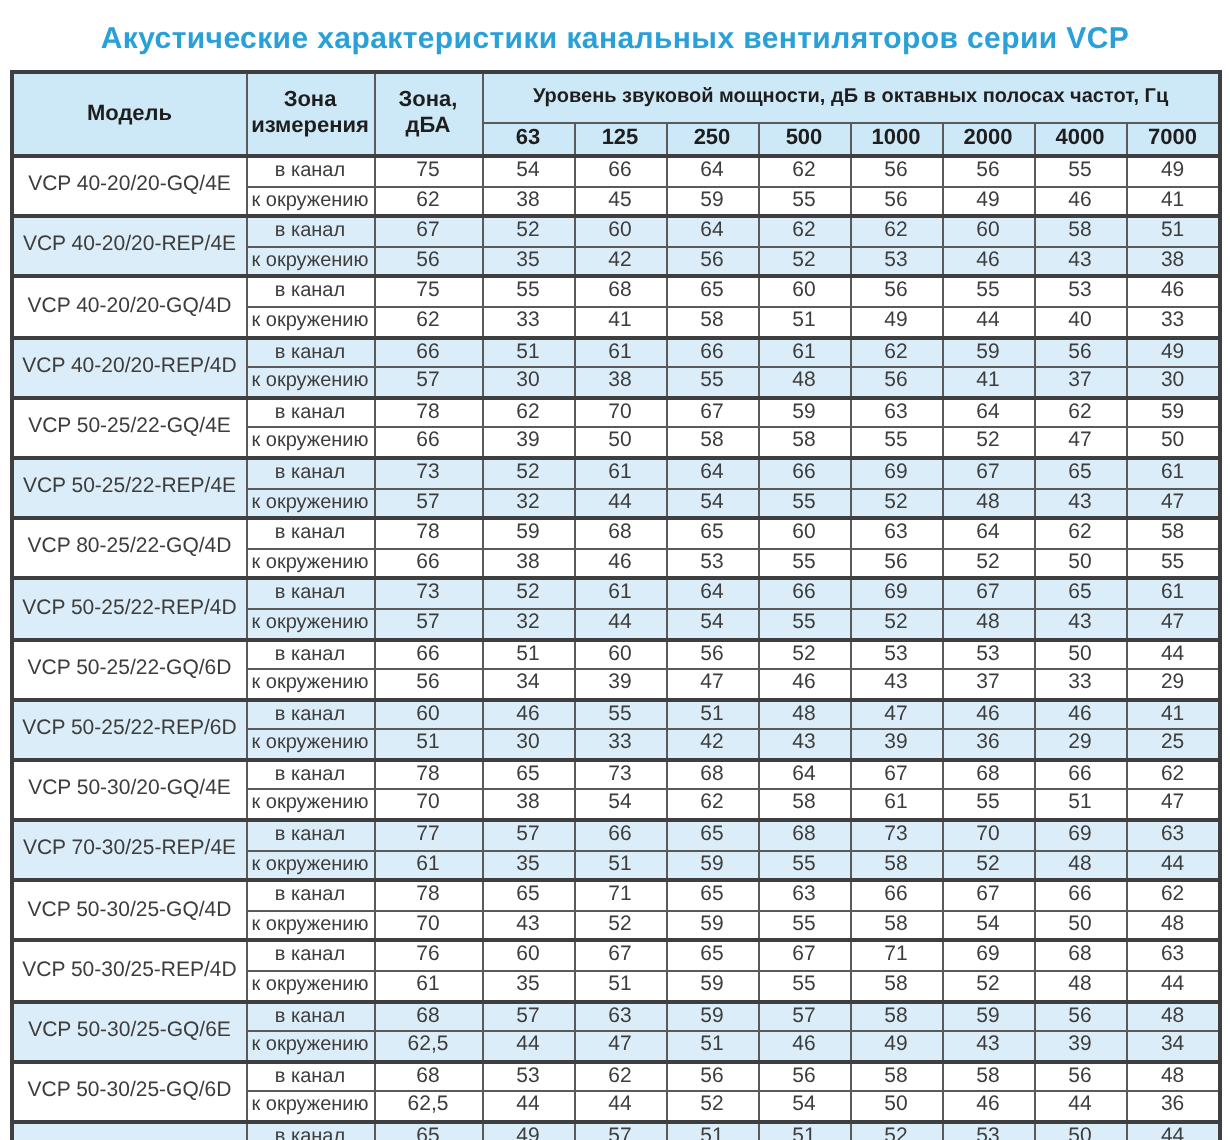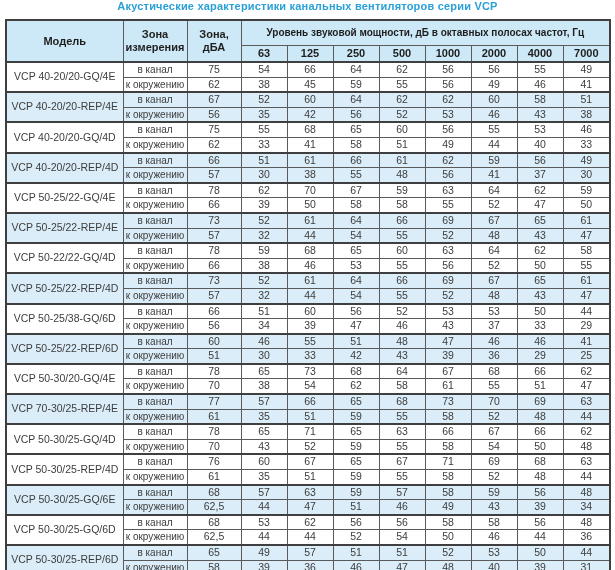--- a/index.html
+++ b/index.html
@@ -6,22 +6,22 @@
     margin: 0;
     padding: 0;
     width: 615px;
     height: 570px;
     background: #ffffff;
     overflow: hidden;
     font-family: "Liberation Sans", sans-serif;
   }
   .page-title {
     text-align: center;
-    padding-top: 0;
-    font-size: 11px;
+    padding-top: 11px;
+    font-size: 15px;
     font-weight: bold;
     color: #2aa0d8;
     letter-spacing: 0.2px;
   }
   table.acoustic {
     border-collapse: collapse;
     table-layout: fixed;
     width: 606px;
     margin: 7px 0 0 5px;
     border: 2px solid #3f3f3f;
@@ -240,21 +240,21 @@
         <td class="val">32</td>
         <td class="val">44</td>
         <td class="val">54</td>
         <td class="val">55</td>
         <td class="val">52</td>
         <td class="val">48</td>
         <td class="val">43</td>
         <td class="val">47</td>
       </tr>
       <tr class="group-start">
-        <td class="model" rowspan="2">VCP 50-22/22-GQ/4D</td>
+        <td class="model" rowspan="2">VCP 80-25/22-GQ/4D</td>
         <td class="zone">в канал</td>
         <td class="total">78</td>
         <td class="val">59</td>
         <td class="val">68</td>
         <td class="val">65</td>
         <td class="val">60</td>
         <td class="val">63</td>
         <td class="val">64</td>
         <td class="val">62</td>
         <td class="val">58</td>
@@ -290,21 +290,21 @@
         <td class="val">32</td>
         <td class="val">44</td>
         <td class="val">54</td>
         <td class="val">55</td>
         <td class="val">52</td>
         <td class="val">48</td>
         <td class="val">43</td>
         <td class="val">47</td>
       </tr>
       <tr class="group-start">
-        <td class="model" rowspan="2">VCP 50-25/38-GQ/6D</td>
+        <td class="model" rowspan="2">VCP 50-25/22-GQ/6D</td>
         <td class="zone">в канал</td>
         <td class="total">66</td>
         <td class="val">51</td>
         <td class="val">60</td>
         <td class="val">56</td>
         <td class="val">52</td>
         <td class="val">53</td>
         <td class="val">53</td>
         <td class="val">50</td>
         <td class="val">44</td>

